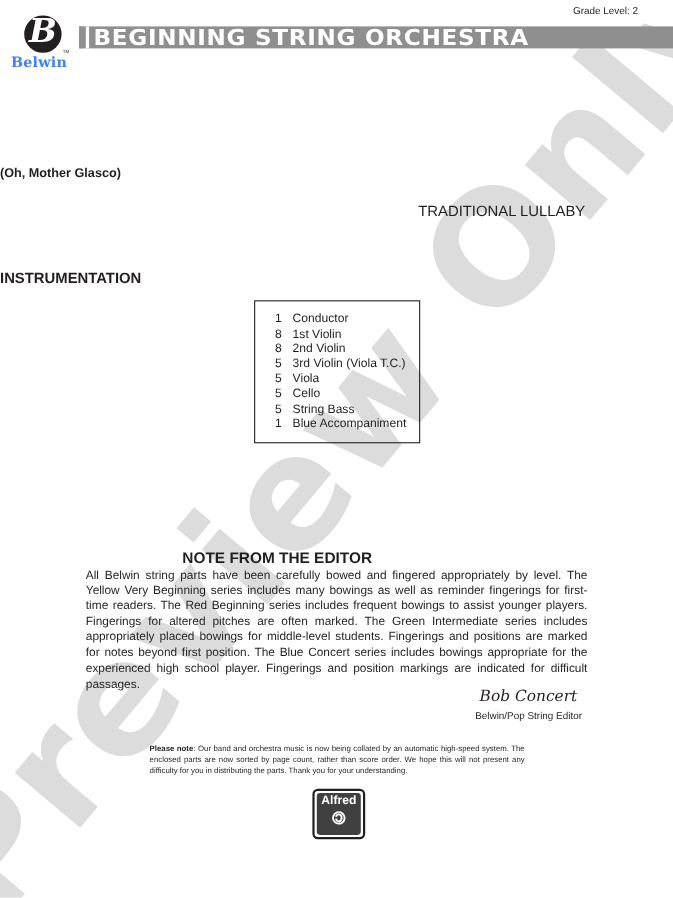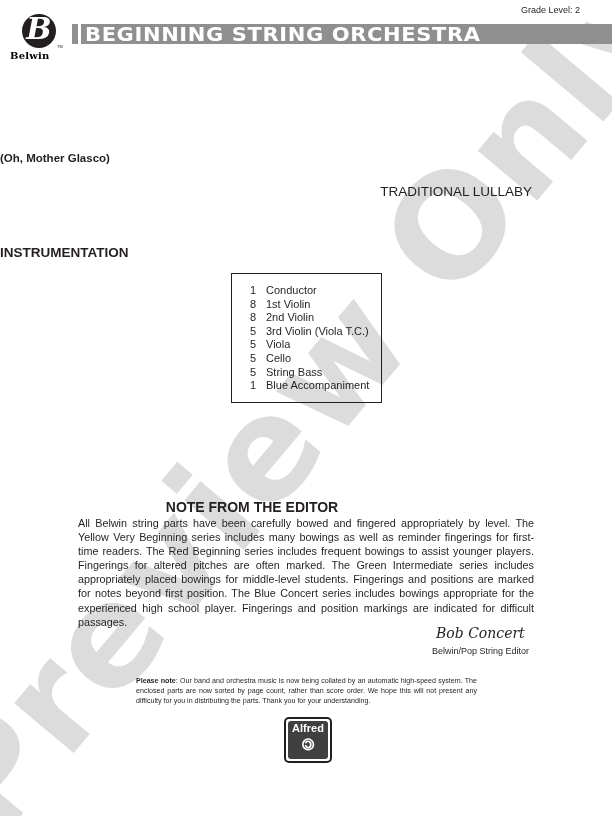--- a/index.html
+++ b/index.html
@@ -14,21 +14,21 @@
 
   .content { position:absolute; inset:0; z-index:1; }
 
   
   .logo { left:10px; top:14px; width:60px; height:56px; }
   .logo-b { position:absolute; left:12px; top:0; width:34px; height:34px; border-radius:50%; background:#231f20; }
   .logo-b span { position:absolute; left:0; top:-3px; width:34px; text-align:center; color:#fff;
                  font-family:"DejaVu Serif", serif; font-style:italic; font-weight:bold; font-size:30px; }
   .logo-tm { position:absolute; left:47px; top:30px; font-size:4px; }
   .logo-word { position:absolute; left:0; top:36px; font-family:"DejaVu Serif", serif; font-weight:bold;
-               font-size:10px; letter-spacing:0.2px; color:#000000; }
+               font-size:13px; letter-spacing:0.2px; color:#3b82f6; }
   .series-bar { left:72px; top:24px; width:540px; height:20px; background:#8f8f8f; border-left:3px solid #8f8f8f; }
   .series-bar::before { content:""; position:absolute; left:0; top:0; width:3px; height:20px; background:#fff; margin-left:3px; }
   .series-title { position:absolute; left:10px; top:-2px; font-family:"DejaVu Sans", sans-serif; font-weight:bold;
                   font-size:20px; color:#ffffff; letter-spacing:0.6px; line-height:24px; transform:scaleX(1.05); transform-origin:left; }
   .grade { right:32px; top:5px; font-size:9px; color:#231f20; }
 
   
   .title { left:0; width:612px; top:80px; text-align:center; font-family:"DejaVu Sans", sans-serif; font-weight:bold;
            font-size:38px; line-height:36px; letter-spacing:0.5px; color:#231f20; }
   .subtitle { left:0; width:612px; top:152px; text-align:left; font-weight:bold; font-size:11.5px; }

